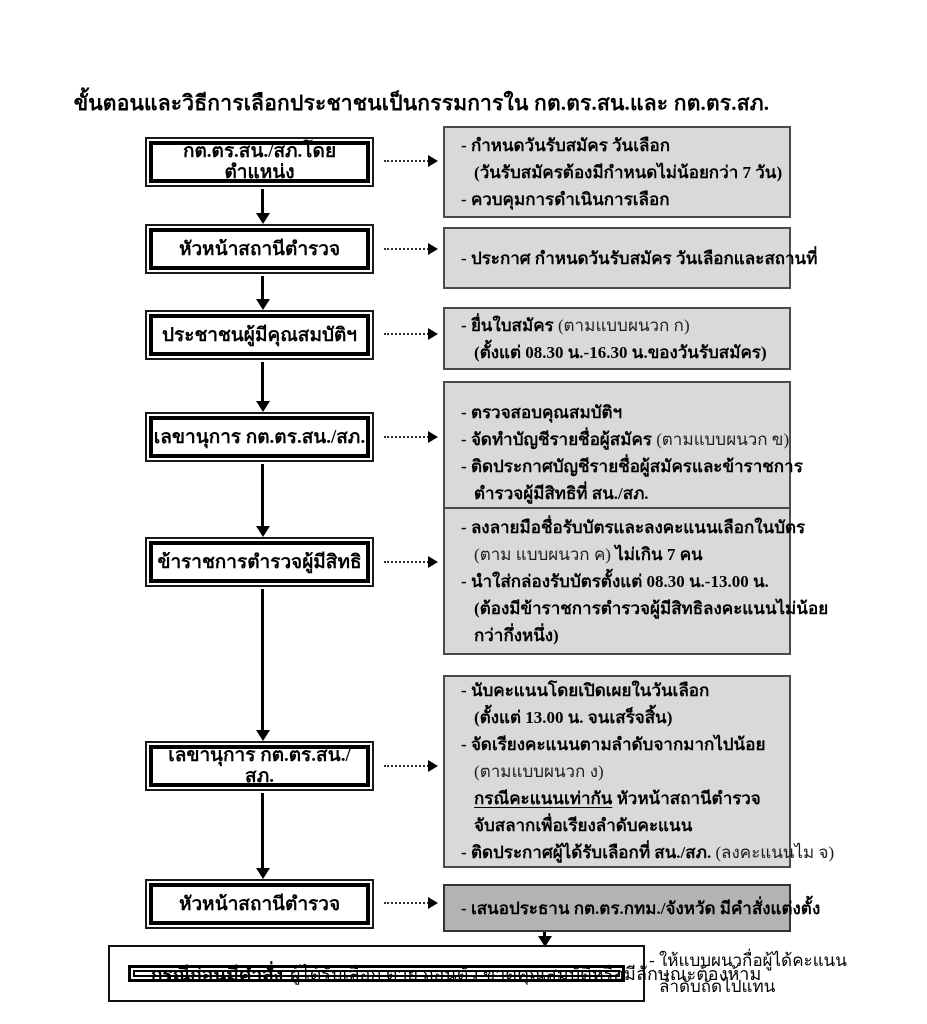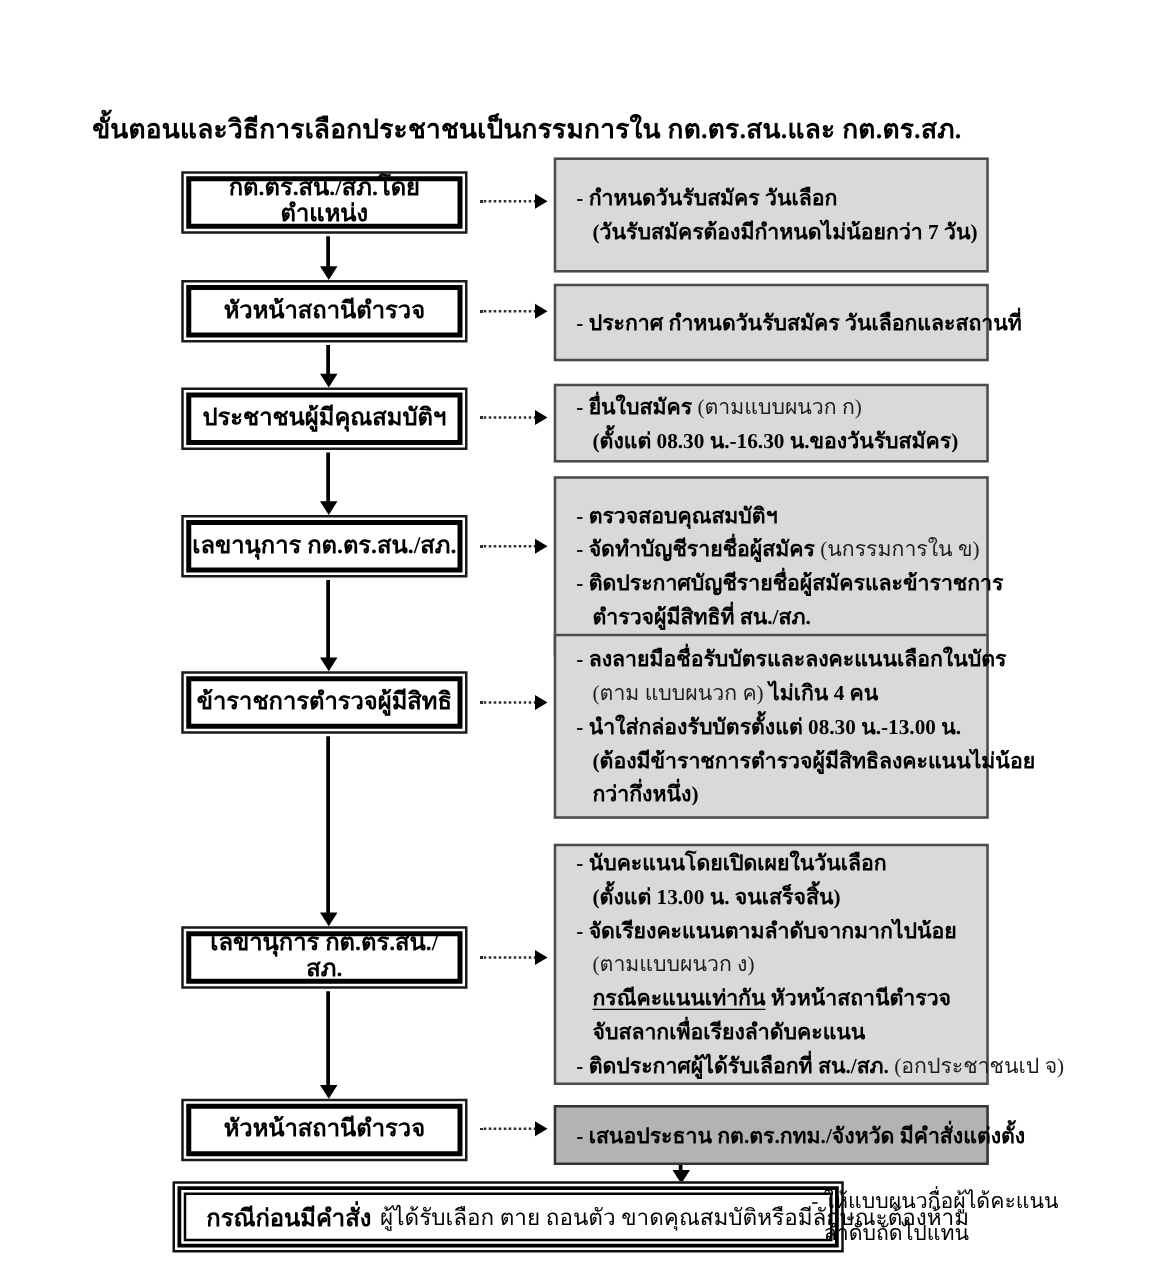--- a/index.html
+++ b/index.html
@@ -66,21 +66,21 @@
   .darrow .dhead{
     position:absolute;right:0;top:0;width:0;height:0;
     border-top:6px solid transparent;border-bottom:6px solid transparent;
     border-left:10px solid #000;
   }
   .da1{top:155px}.da2{top:243px}.da3{top:328px}.da4{top:431px}
   .da5{top:556px}.da6{top:760px}.da7{top:897px}
   
   .bottombox{
     position:absolute;left:108px;top:945px;width:537px;height:57px;
-    border:2px solid #111;padding:2px;box-sizing:border-box;background:#fff;margin-left:30px;
+    border:2px solid #111;padding:18px;box-sizing:border-box;background:#fff;
   }
   .bb-mid{width:100%;height:100%;border:3px solid #000;padding:2px;box-sizing:border-box;}
   .bb-inner{
     width:100%;height:100%;border:2px solid #000;box-sizing:border-box;
     display:flex;align-items:center;padding-left:16px;font-size:18px;white-space:nowrap;
   }
   .bb-lead{font-weight:bold;font-size:19px;margin-right:7px;}
   .bb-rest{font-weight:normal;}
   
   .sidenote{position:absolute;left:649px;top:948px;font-size:17px;line-height:26px;}
@@ -169,49 +169,50 @@
       <div class="dhead"></div>
     </div>
   <div class="darrow da7">
       <div class="dots"></div>
       <div class="dhead"></div>
     </div>
 
   <div class="notebox nb1">
       <div class="nline"><span class="s-b">- กำหนดวันรับสมัคร วันเลือก</span></div>
       <div class="nline indent"><span class="s-b">(วันรับสมัครต้องมีกำหนดไม่น้อยกว่า 7 วัน)</span></div>
+      <div class="nline"><span class="s-b">- ควบคุมการดำเนินการเลือก</span></div>
     </div>
   <div class="notebox nb2">
       <div class="nline"><span class="s-b">- ประกาศ กำหนดวันรับสมัคร วันเลือกและสถานที่</span></div>
     </div>
   <div class="notebox nb3">
       <div class="nline"><span class="s-b">- ยื่นใบสมัคร </span><span class="s-r">(ตามแบบผนวก ก)</span></div>
       <div class="nline indent"><span class="s-b">(ตั้งแต่ 08.30 น.-16.30 น.ของวันรับสมัคร)</span></div>
     </div>
   <div class="notebox nb4">
       <div class="nline"><span class="s-b">- ตรวจสอบคุณสมบัติฯ</span></div>
-      <div class="nline"><span class="s-b">- จัดทำบัญชีรายชื่อผู้สมัคร </span><span class="s-r">(นกรรมการใน ข)</span></div>
+      <div class="nline"><span class="s-b">- จัดทำบัญชีรายชื่อผู้สมัคร </span><span class="s-r">(ตามแบบผนวก ข)</span></div>
       <div class="nline"><span class="s-b">- ติดประกาศบัญชีรายชื่อผู้สมัครและข้าราชการ</span></div>
       <div class="nline indent"><span class="s-b">ตำรวจผู้มีสิทธิที่ สน./สภ.</span></div>
     </div>
   <div class="notebox nb5">
       <div class="nline"><span class="s-b">- ลงลายมือชื่อรับบัตรและลงคะแนนเลือกในบัตร</span></div>
-      <div class="nline indent"><span class="s-r">(ตาม แบบผนวก ค)</span><span class="s-b">  ไม่เกิน 4  คน</span></div>
+      <div class="nline indent"><span class="s-r">(ตาม แบบผนวก ค)</span><span class="s-b">  ไม่เกิน 7  คน</span></div>
       <div class="nline"><span class="s-b">- นำใส่กล่องรับบัตรตั้งแต่ 08.30 น.-13.00 น.</span></div>
       <div class="nline indent"><span class="s-b">(ต้องมีข้าราชการตำรวจผู้มีสิทธิลงคะแนนไม่น้อย</span></div>
       <div class="nline indent"><span class="s-b">กว่ากึ่งหนึ่ง)</span></div>
     </div>
   <div class="notebox nb6">
       <div class="nline"><span class="s-b">- นับคะแนนโดยเปิดเผยในวันเลือก</span></div>
       <div class="nline indent"><span class="s-b">(ตั้งแต่ 13.00 น. จนเสร็จสิ้น)</span></div>
       <div class="nline"><span class="s-b">- จัดเรียงคะแนนตามลำดับจากมากไปน้อย</span></div>
       <div class="nline indent"><span class="s-r">(ตามแบบผนวก ง)</span></div>
       <div class="nline indent"><span class="s-u">กรณีคะแนนเท่ากัน</span><span class="s-b">   หัวหน้าสถานีตำรวจ</span></div>
       <div class="nline indent"><span class="s-b">จับสลากเพื่อเรียงลำดับคะแนน</span></div>
-      <div class="nline"><span class="s-b">- ติดประกาศผู้ได้รับเลือกที่ สน./สภ. </span><span class="s-r">(อกประชาชนเป จ)</span></div>
+      <div class="nline"><span class="s-b">- ติดประกาศผู้ได้รับเลือกที่ สน./สภ. </span><span class="s-r">(ลงคะแนนไม จ)</span></div>
     </div>
   <div class="notebox nb7 dark">
       <div class="nline"><span class="s-b">- เสนอประธาน กต.ตร.กทม./จังหวัด มีคำสั่งแต่งตั้ง</span></div>
     </div>
 
   <div class="bottombox">
     <div class="bb-mid">
       <div class="bb-inner">
         <span class="bb-lead">กรณีก่อนมีคำสั่ง</span>
         <span class="bb-rest">ผู้ได้รับเลือก ตาย ถอนตัว ขาดคุณสมบัติหรือมีลักษณะต้องห้าม</span>

